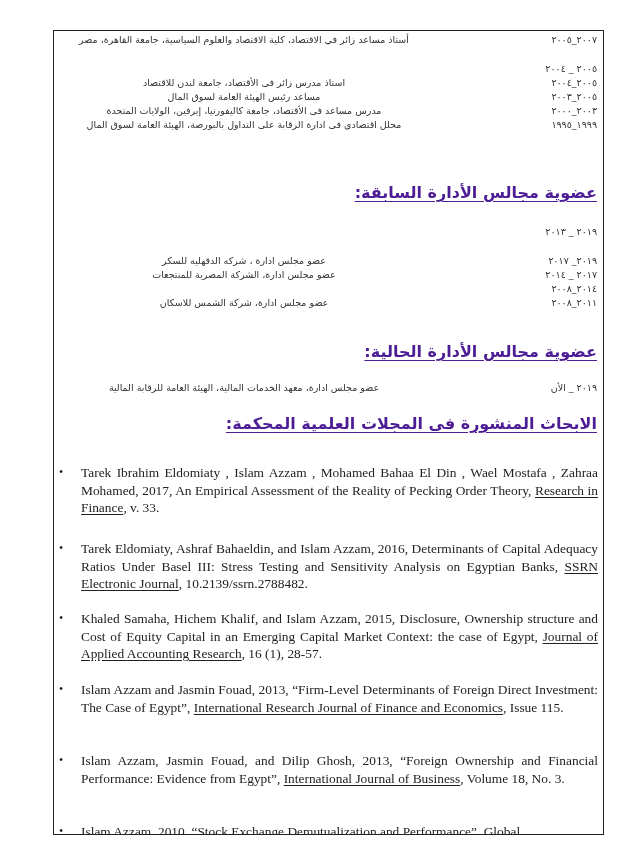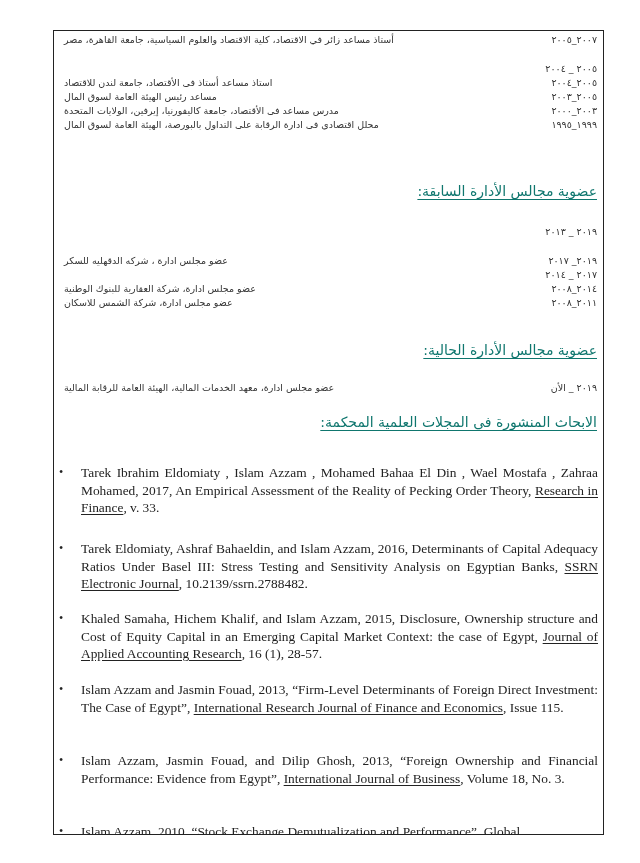--- a/index.html
+++ b/index.html
@@ -6,23 +6,23 @@
     body { width: 640px; height: 863px; position: relative; overflow: hidden; }
     .page {
       position: absolute; left: 53px; top: 30px; width: 551px; height: 805px;
       border-left: 1px solid #222; border-right: 1px solid #222;
       border-top: 1px solid #222; border-bottom: 1px solid #222;
       box-sizing: border-box; overflow: hidden;
     }
     .ar { font-family: "DejaVu Sans", sans-serif; direction: rtl; color: #333; }
     .row { position: absolute; right: 6px; width: 540px; height: 14px; font-size: 9.5px; line-height: 14px; }
     .row .date { position: absolute; right: 0; width: 90px; text-align: right; direction: rtl; white-space: nowrap; }
-    .row .desc { position: absolute; right: 173px; width: 360px; text-align: left; direction: rtl; }
+    .row .desc { position: absolute; right: 173px; width: 360px; text-align: center; direction: rtl; }
     .heading {
-      position: absolute; right: 6px; font-size: 14px; font-weight: normal; color: #0f766e;
+      position: absolute; right: 6px; font-size: 16px; font-weight: bold; color: #4c1d95;
       text-decoration: underline; text-underline-offset: 3px; direction: rtl; white-space: nowrap;
     }
     .pub-list { position: absolute; left: 0; top: 433px; width: 551px; margin: 0; padding: 0; list-style: none; }
     .pub {
       position: absolute; left: 27px; width: 517px;
       font-family: "Liberation Serif", serif; font-size: 13.4px; line-height: 17.5px; color: #222;
       text-align: justify; text-align-last: left;
     }
     .pub .bullet { position: absolute; left: -22px; top: 0; font-size: 12px; }
     .journal { text-decoration: underline; text-underline-offset: 2px; }
@@ -35,21 +35,21 @@
   <div>
     <div class="row ar" style="top:2px;height:28px;">
       <span class="date">٢٠٠٧_٢٠٠٥</span>
       <span class="desc">أستاذ مساعد زائر في الاقتصاد، كلية الاقتصاد والعلوم السياسية، جامعة القاهرة، مصر</span>
     </div>
     <div class="row ar" style="top:31px;">
       <span class="date">٢٠٠٥ _ ٢٠٠٤</span>
     </div>
     <div class="row ar" style="top:45px;">
       <span class="date">٢٠٠٥_٢٠٠٤</span>
-      <span class="desc">استاذ مساعد أستاذ فى الأقتصاد، جامعة لندن للاقتصاد</span>
+      <span class="desc">استاذ مدرس زائر فى الأقتصاد، جامعة لندن للاقتصاد</span>
     </div>
     <div class="row ar" style="top:59px;">
       <span class="date">٢٠٠٥_٢٠٠٣</span>
       <span class="desc">مساعد رئيس الهيئة العامة لسوق المال</span>
     </div>
     <div class="row ar" style="top:73px;">
       <span class="date">٢٠٠٣_٢٠٠٠</span>
       <span class="desc">مدرس مساعد فى الأقتصاد، جامعة كاليفورنيا، إيرفين، الولايات المتحدة</span>
     </div>
     <div class="row ar" style="top:87px;height:28px;">
@@ -62,24 +62,24 @@
     <div class="heading ar" style="top:152px;">عضوية مجالس الأدارة السابقة:</div>
     <div class="row ar" style="top:194px;height:28px;">
       <span class="date">٢٠١٩ _ ٢٠١٣</span>
     </div>
     <div class="row ar" style="top:223px;">
       <span class="date">٢٠١٩_ ٢٠١٧</span>
       <span class="desc">عضو مجلس ادارة ، شركه الدقهليه للسكر</span>
     </div>
     <div class="row ar" style="top:237px;">
       <span class="date">٢٠١٧ _ ٢٠١٤</span>
+      <span class="desc">عضو مجلس ادارة، الشركة المصرية للمنتجعات</span>
     </div>
     <div class="row ar" style="top:251px;">
       <span class="date">٢٠١٤_٢٠٠٨</span>
-      <span class="desc">عضو مجلس ادارة، شركة العقارية للبنوك الوطنية</span>
     </div>
     <div class="row ar" style="top:265px;">
       <span class="date">٢٠١١_٢٠٠٨</span>
       <span class="desc">عضو مجلس ادارة، شركة الشمس للاسكان</span>
     </div>
   </div>
 
   <div>
     <div class="heading ar" style="top:311px;">عضوية مجالس الأدارة الحالية:</div>
     <div class="row ar" style="top:350px;">

